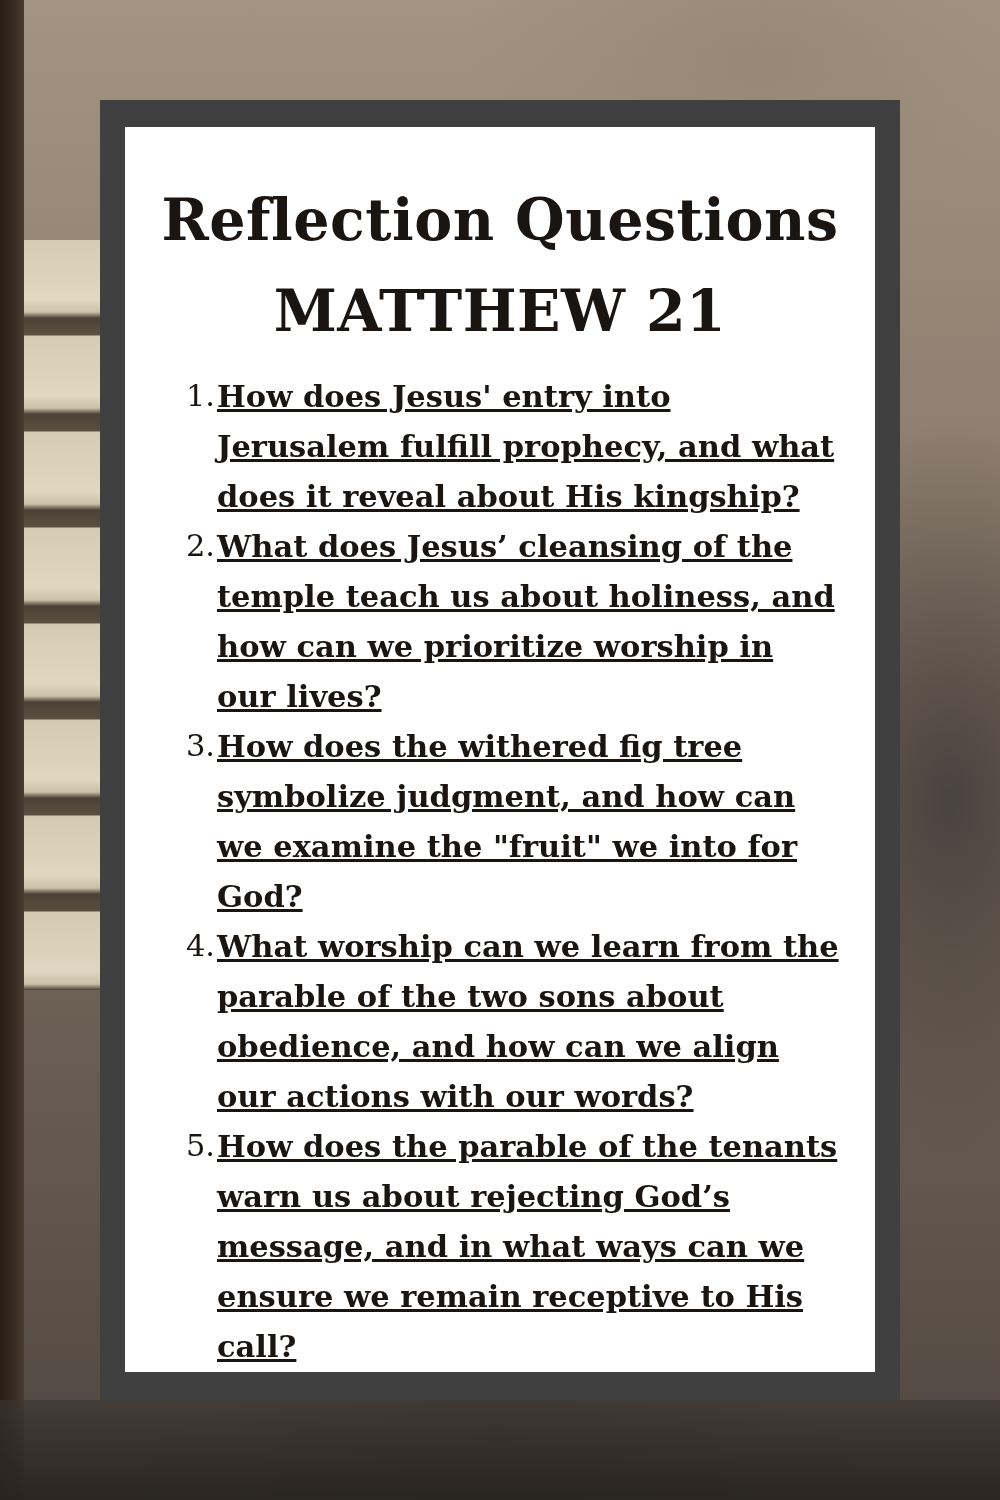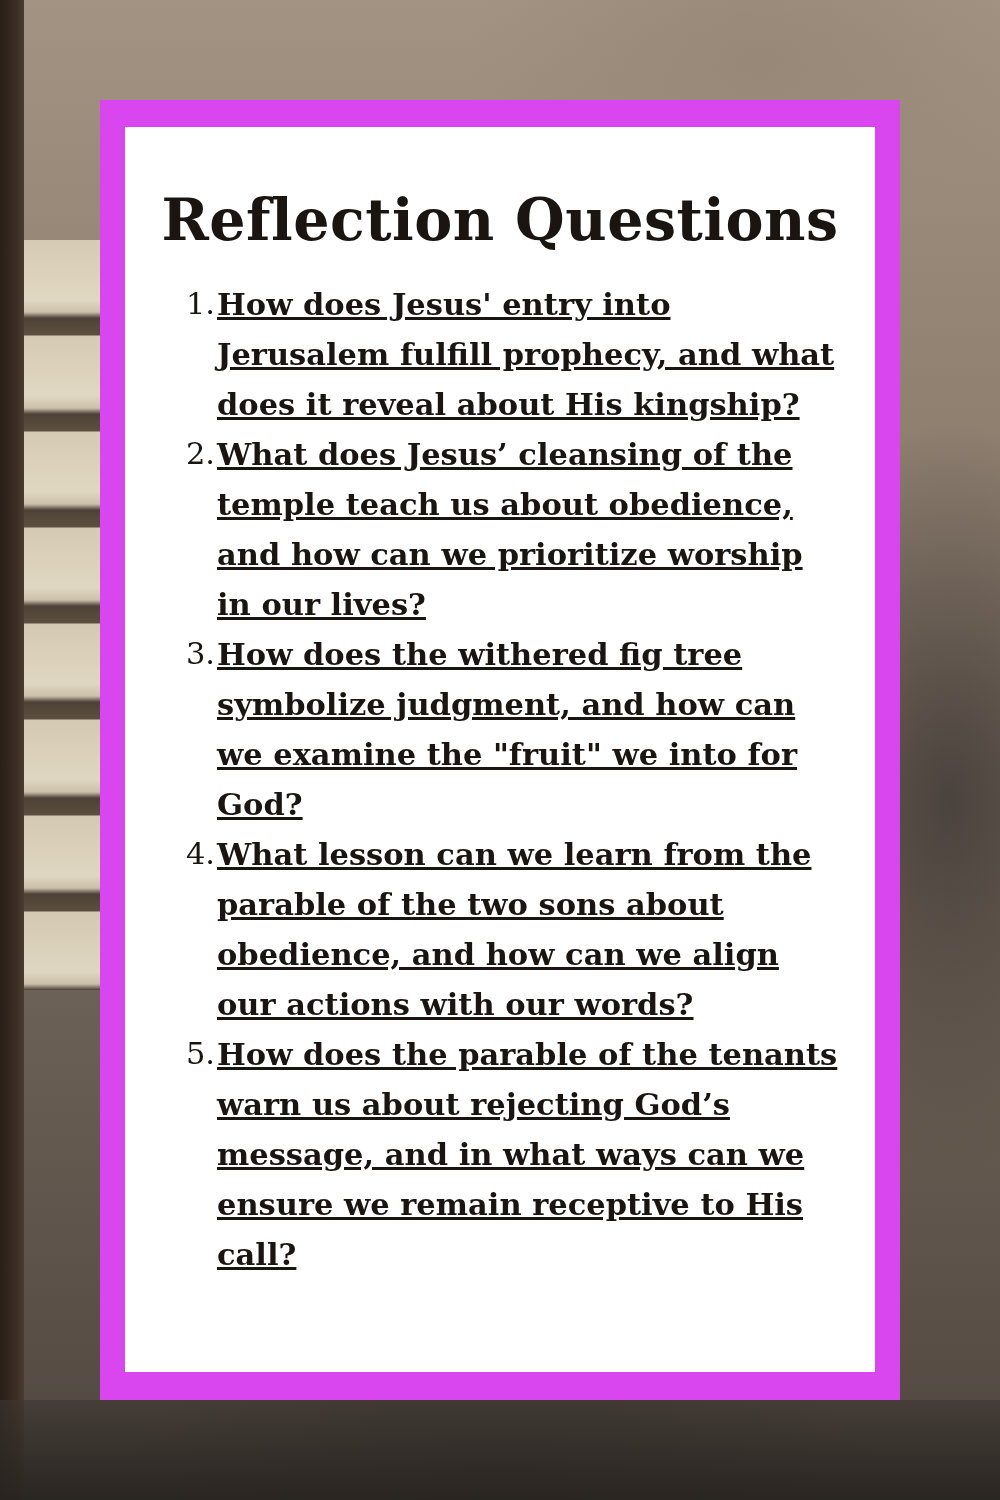--- a/index.html
+++ b/index.html
@@ -25,21 +25,21 @@
     .wall-left {
       position: absolute; left: 0; top: 0; width: 24px; height: 1500px;
       background: linear-gradient(90deg, #2a1f18, #3b2e25 70%, #4a3c30);
     }
     .shade-bottom {
       position: absolute; left: 0; right: 0; top: 1400px; bottom: 0;
       background: linear-gradient(180deg, rgba(60,54,48,0.6), rgba(40,36,32,0.95));
     }
     .frame {
       position: absolute; left: 100px; top: 100px; width: 800px; height: 1300px;
-      background: #d946ef; box-sizing: border-box;
+      background: #404040; box-sizing: border-box;
     }
     .card {
       position: absolute; left: 25px; top: 27px; width: 750px; height: 1245px;
       background: #ffffff; box-sizing: border-box;
       padding: 48px 36px 0 50px;
       color: #1a1511;
       font-family: "DejaVu Serif", "Liberation Serif", serif;
     }
     .title {
       text-align: center; font-weight: bold;
@@ -64,36 +64,37 @@
 <body>
 
 <div class="bg"></div>
 <div class="stairs"></div>
 <div class="wall-left"></div>
 <div class="shade-bottom"></div>
 
 <div class="frame">
   <div class="card">
     <h1 class="title">Reflection Questions</h1>
+    <h2 class="title title2">MATTHEW 21</h2>
     <ol class="questions">
       <li class="q">
         <span class="q-num">1.</span>
         <span class="q-text">How does Jesus' entry into Jerusalem fulfill prophecy, and what does it reveal about His kingship?</span>
       </li>
       <li class="q">
         <span class="q-num">2.</span>
-        <span class="q-text">What does Jesus’ cleansing of the temple teach us about obedience, and how can we prioritize worship in our lives?</span>
+        <span class="q-text">What does Jesus’ cleansing of the temple teach us about holiness, and how can we prioritize worship in our lives?</span>
       </li>
       <li class="q">
         <span class="q-num">3.</span>
         <span class="q-text">How does the withered fig tree symbolize judgment, and how can we examine the "fruit" we into for God?</span>
       </li>
       <li class="q">
         <span class="q-num">4.</span>
-        <span class="q-text">What lesson can we learn from the parable of the two sons about obedience, and how can we align our actions with our words?</span>
+        <span class="q-text">What worship can we learn from the parable of the two sons about obedience, and how can we align our actions with our words?</span>
       </li>
       <li class="q">
         <span class="q-num">5.</span>
         <span class="q-text">How does the parable of the tenants warn us about rejecting God’s message, and in what ways can we ensure we remain receptive to His call?</span>
       </li>
     </ol>
   </div>
 </div>
 
 </body></html>

